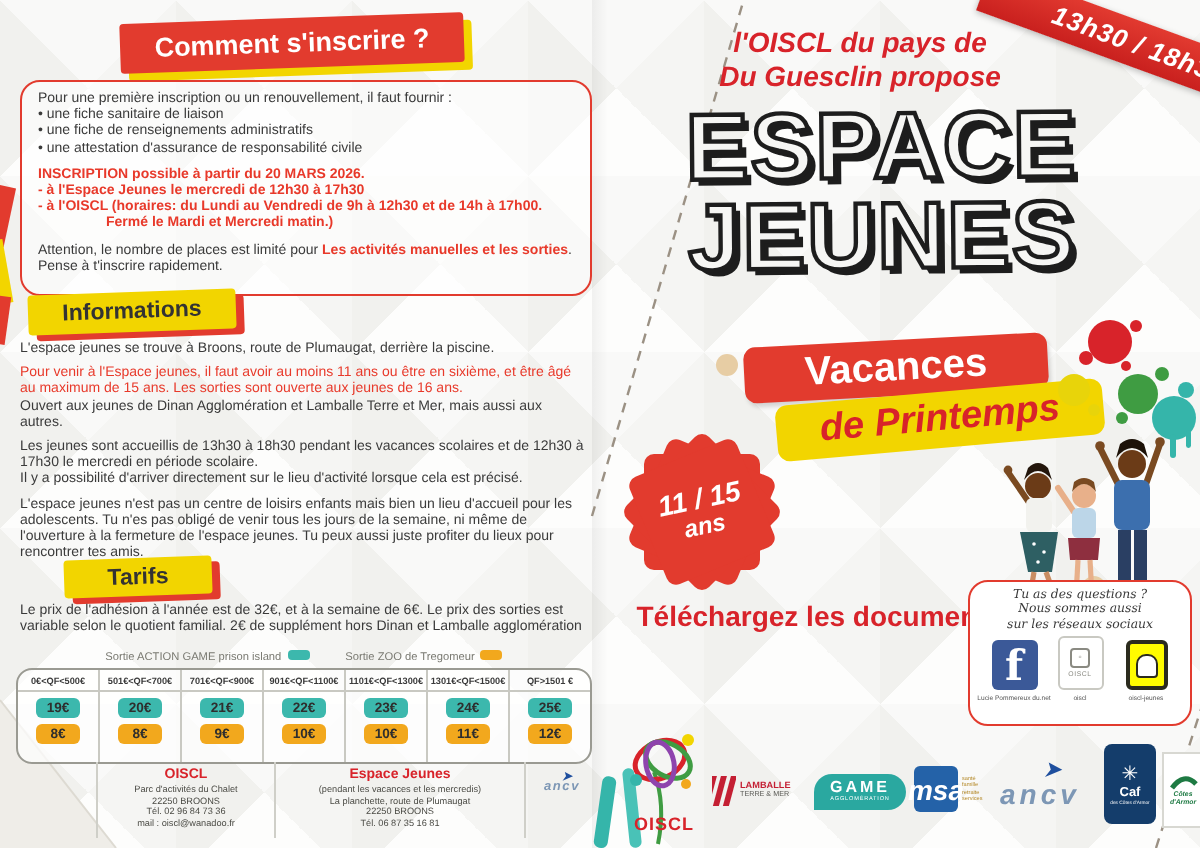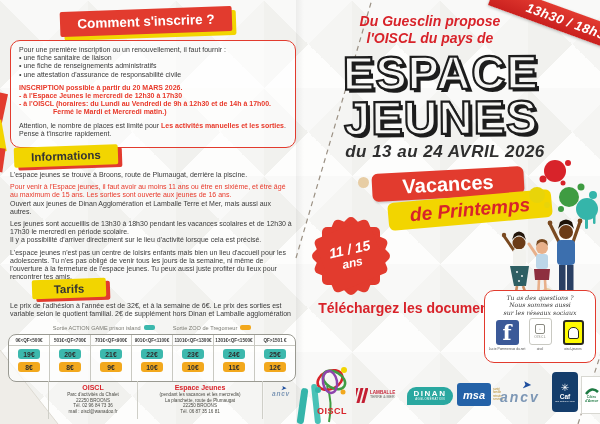--- a/index.html
+++ b/index.html
@@ -66,21 +66,21 @@
   .ghost{width:9px;height:10px;background:#fff;border:1px solid #2b2b1e;border-radius:5px 5px 2px 2px;}
   .caption{font-size:3.3px;color:#555;margin-top:1.5px;text-align:center;white-space:nowrap;}
   .oiscl-word{color:#d8232a;font-size:9px;font-weight:bold;text-align:center;letter-spacing:0.5px;}
   .lamballe{position:absolute;left:356px;top:386px;display:flex;align-items:center;gap:2px;}
   .lam-text1{font-size:4.6px;font-weight:bold;color:#c41f33;line-height:5px;}
   .lam-text2{font-size:3.6px;color:#5a5a55;line-height:4.4px;}
   .dinan{position:absolute;left:407px;top:387px;width:46px;height:18px;background:#2aa8a0;border-radius:9px 9px 9px 0;display:flex;flex-direction:column;align-items:center;justify-content:center;color:#fff;}
   .dinan-main{font-size:8px;font-weight:bold;letter-spacing:1.5px;line-height:8px;}
   .dinan-sub{font-size:2.8px;letter-spacing:0.4px;line-height:3.4px;}
   .msa{position:absolute;left:457px;top:383px;display:flex;gap:2px;align-items:center;}
-  .msa-sq{width:34px;height:23px;background:#2462a8;border-radius:3px;color:#fff;font-weight:bold;font-style:italic;font-size:11px;display:flex;align-items:center;justify-content:center;}
+  .msa-sq{width:22px;height:23px;background:#2462a8;border-radius:3px;color:#fff;font-weight:bold;font-style:italic;font-size:14px;display:flex;align-items:center;justify-content:center;}
   .msa-tags{font-size:2.8px;color:#b58a2a;line-height:3.4px;width:18px;}
   .ancv-logo{position:absolute;left:500px;top:389px;color:#7d97b5;font-weight:bold;font-style:italic;font-size:14px;letter-spacing:2px;}
   .ancv-bird{position:absolute;left:22px;top:-10px;color:#1f4f9e;font-size:10px;}
   .caf{position:absolute;left:552px;top:372px;width:26px;height:40px;background:#143d6b;border-radius:4px;display:flex;flex-direction:column;align-items:center;justify-content:center;color:#fff;}
   .caf-star{font-size:10px;line-height:11px;}
   .caf-word{font-size:6.5px;font-weight:bold;line-height:7px;}
   .caf-sub{font-size:2.4px;line-height:3px;text-align:center;}
   .cotes{position:absolute;left:581px;top:376px;width:19px;height:36px;background:#fff;border:0.5px solid #d8d8d2;display:flex;flex-direction:column;align-items:center;justify-content:center;}
   .cotes-word{font-size:3.4px;font-weight:bold;font-style:italic;color:#1e7a43;text-align:center;line-height:3.8px;}
   .mini-ancv{position:absolute;left:272px;top:390px;color:#7d97b5;font-weight:bold;font-style:italic;font-size:6.5px;letter-spacing:0.8px;}
@@ -221,30 +221,29 @@
   </svg>
 
   <div class="dot" style="left:358px;top:177px;width:11px;height:11px;"></div>
   <div class="dot" style="left:541px;top:288px;width:12px;height:12px;"></div>
 
   <div class="ribbon">
     <span>13h30 / 18h30</span>
   </div>
 
   <div class="intro-red">
+    <div>l'OISCL du pays de</div>
     <div>Du Guesclin propose</div>
-    <div>l'OISCL du pays de</div>
   </div>
 
   <div class="big-title">
     <div>ESPACE</div>
     <div>JEUNES</div>
   </div>
 
-  <div class="dates">du 13 au 24 AVRIL 2026</div>
 
   <div class="pill pill-red">
     <span>Vacances</span>
   </div>
   <div class="pill pill-yellow">
     <span>de Printemps</span>
   </div>
 
   <svg class="abs" style="left:523px;top:155px;" width="78" height="78">
     <circle cx="32" cy="16" r="11" fill="#d8232a"></circle>
@@ -363,21 +362,21 @@
       <rect x="5" y="2" width="3" height="15" fill="#c41f33" transform="skewX(-15)"></rect>
       <rect x="10" y="2" width="3" height="15" fill="#c41f33" transform="skewX(-15)"></rect>
     </svg>
     <div>
       <div class="lam-text1">LAMBALLE</div>
       <div class="lam-text2">TERRE &amp; MER</div>
     </div>
   </div>
 
   <div class="dinan">
-    <div class="dinan-main">DINAN</div>
+    <div class="dinan-main">GAME</div>
     <div class="dinan-sub">AGGLOMÉRATION</div>
   </div>
 
   <div class="msa">
     <div class="msa-sq">msa</div>
     <div class="msa-tags">
       <div>santé</div>
       <div>famille</div>
       <div>retraite</div>
       <div>services</div>

